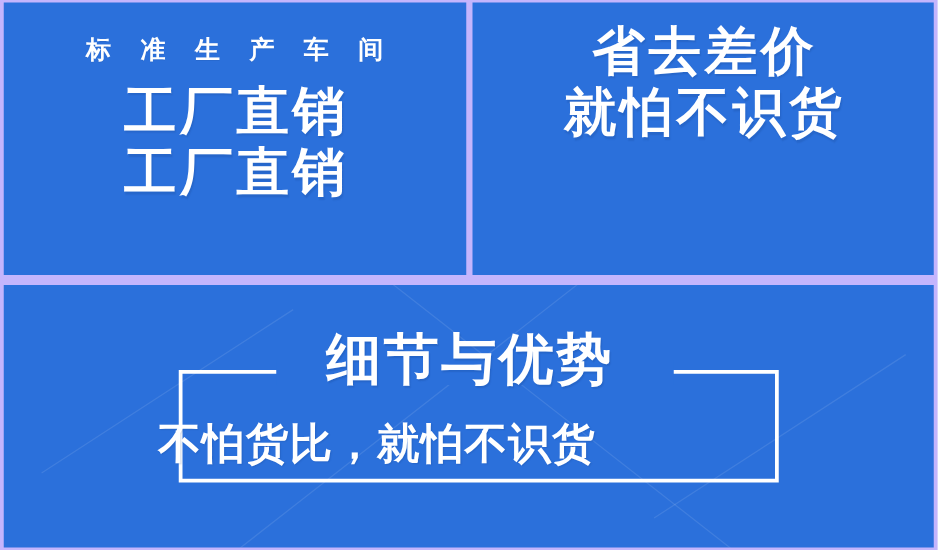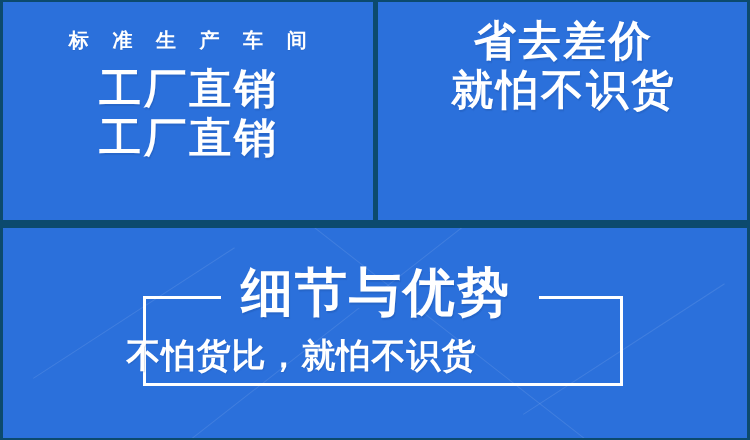--- a/index.html
+++ b/index.html
@@ -11,21 +11,21 @@
     width: 750px;
     height: 440px;
     overflow: hidden;
     font-family: "Liberation Sans", "DejaVu Sans", sans-serif;
   }
 
   #banner {
     position: relative;
     width: 750px;
     height: 440px;
-    background: #0c4a6e;
+    background: #c4b5fd;
     box-sizing: border-box;
   }
 
   
   .top-row {
     position: absolute;
     left: 0;
     top: 2px;
     width: 750px;
     height: 218px;
@@ -124,21 +124,21 @@
     background: #2b70db;
   }
 
   .bottom-title {
     position: absolute;
     left: 0;
     top: 38px;
     width: 744px;
     text-align: center;
     color: #ffffff;
-    font-size: 52px;
+    font-size: 44px;
     font-weight: 800;
     line-height: 1;
     letter-spacing: 2px;
     text-indent: 2px;
     white-space: nowrap;
     text-shadow: 1px 2px 1px rgba(20,60,130,0.20);
   }
 
   .bottom-sub {
     position: absolute;

